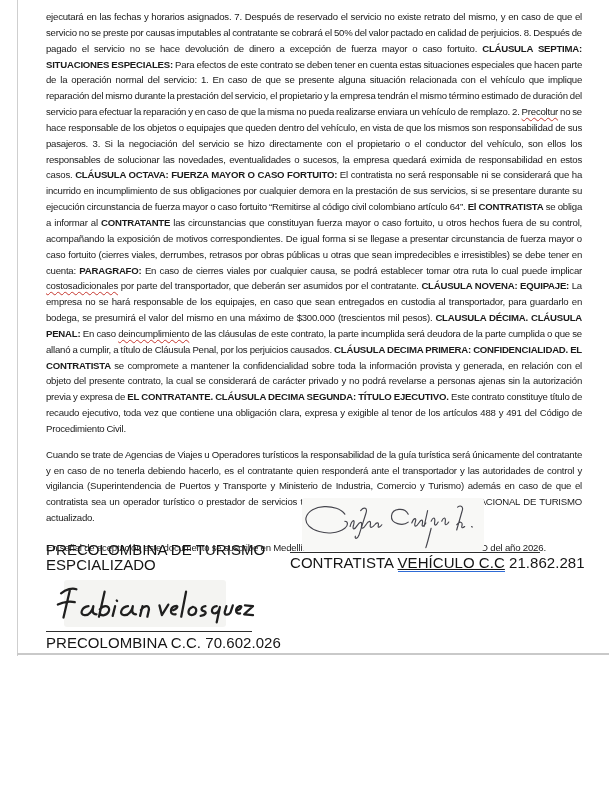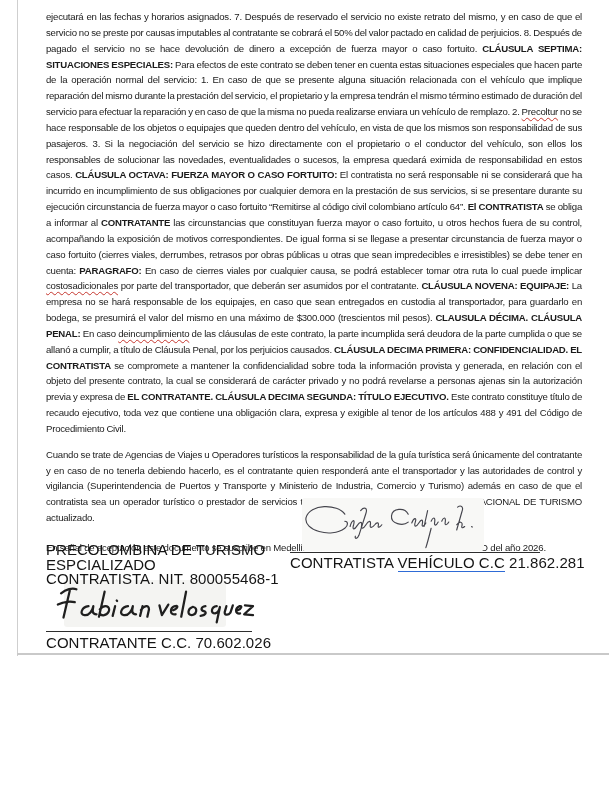--- a/index.html
+++ b/index.html
@@ -6,21 +6,21 @@
   .page{position:relative;width:609px;height:656px;background:#ffffff;overflow:hidden;
         font-family:"Liberation Sans",sans-serif;color:#1c1c1c;margin-left:9px;}
   .edge-left{position:absolute;left:8px;top:0;width:1px;height:792px;background:#cfcfcf;}
   .edge-bottom{position:absolute;left:8px;right:0;bottom:1px;height:2px;background:#c9c9c9;}
   .textcol{position:absolute;left:37px;top:9px;width:536px;}
   p.body{margin:0 0 10px 0;text-align:justify;font-size:9.6px;line-height:15.85px;
          letter-spacing:-0.22px;word-spacing:-0.5px;color:#1b1b1b;}
   p.body.last{margin-bottom:15px;}
   .b{font-weight:bold;}
   .sq-red{text-decoration:underline wavy #c5372f 1px;text-decoration-skip-ink:none;text-underline-offset:2px;}
-  .u-blue{border-bottom:1.6px solid #2e6bd6;}
+  .u-blue{border-bottom:1.6px solid #2e6bd6;text-decoration:underline;}
   .accept{margin:6px 0 0 0;font-size:9.6px;letter-spacing:-0.2px;color:#1b1b1b;}
   .day{font-family:"DejaVu Sans Mono",monospace;font-size:11px;letter-spacing:7px;margin:0 6px 0 8px;}
   .scan-shade{position:absolute;border-radius:3px;}
   .shade-right{left:293px;top:498px;width:182px;height:53px;background:#f8f8f6;}
   .shade-left{left:55px;top:580px;width:162px;height:47px;background:#f4f4f2;}
   .sig-svg{position:absolute;}
   .sig-right{left:290px;top:500px;}
   .sig-left{left:40px;top:582px;}
   .sig-line{position:absolute;height:0;border-top:1.3px solid #2e2e2e;}
   .line-right{left:281px;top:552px;width:250px;}
@@ -58,21 +58,20 @@
     <path d="M180,8 C184,5 187,8 185,13 L179,34 M179,28 C182,24 186,24 185,29 C184,32 186,32 188,30"></path>
     <path d="M196,30 L196.6,30.6"></path>
     <path d="M150,32 C148,40 146,48 144,54"></path>
   </svg>
 
   <div class="sig-line line-right"></div>
   <div class="sig-label lbl-propietario"><span>CONTRATISTA </span><span class="u-blue">VEHÍCULO C.C</span><span>  21.862.281</span></div>
 
   <div class="sig-label lbl-company">
     <div>PRECOLOMBINA  DE  TURISMO  ESPCIALIZADO</div>
-    <div>CONTRATISTA. NIT. 800055468-1</div>
   </div>
 
   <svg class="sig-svg sig-left" width="208" height="50" viewBox="0 0 256 62" fill="none" stroke="#1f1f1f" stroke-width="2.8" stroke-linecap="round" stroke-linejoin="round">
     <path d="M14,14 C20,9 28,7 33,9 M25,10 L17,44 M10,28 C18,24 27,24 31,25"></path>
     <path d="M48,30 C40,31 36,40 43,41 C49,42 53,35 54,30 C53,35 52,40 58,40"></path>
     <path d="M68,12 L61,43 M62,34 C68,27 76,30 73,37 C70,43 62,42 62,38"></path>
     <path d="M81,30 L78,42 M83,23 L83.5,23.5"></path>
     <path d="M97,30 C89,31 85,40 92,41 C98,42 102,35 103,30 C102,35 101,40 107,40"></path>
     <path d="M115,30 L112,42 M113,35 C117,29 123,28 123,34 L121,43"></path>
     <path d="M136,29 L139,41 L147,28"></path>
@@ -80,21 +79,21 @@
     <path d="M169,12 L163,43"></path>
     <path d="M177,31 C171,33 170,41 176,41 C182,41 184,32 178,31"></path>
     <path d="M193,30 C187,31 187,35 191,36 C195,37 194,41 187,42"></path>
     <path d="M207,30 C200,31 199,39 205,39 C209,38 210,35 211,31 L207,50"></path>
     <path d="M219,30 L217,37 C216,41 221,42 224,38 L227,29"></path>
     <path d="M233,35 C238,33 239,29 235,30 C230,32 229,40 236,39"></path>
     <path d="M242,29 L252,30 L241,40 L252,41"></path>
   </svg>
 
   <div class="sig-line line-left"></div>
-  <div class="sig-label lbl-contratante">CONTRATANTE C.C. 70.602.026</div>
+  <div class="sig-label lbl-contratante">PRECOLOMBINA C.C. 70.602.026</div>
 
   <div class="footer">
     <div>320 6989996</div>
     <div>08 8000 423660</div>
     <div>Transversal 51A N° 99-05</div>
     <div>suscribe@precoltur.com.co</div>
   </div>
 </div>
 
 </body></html>

